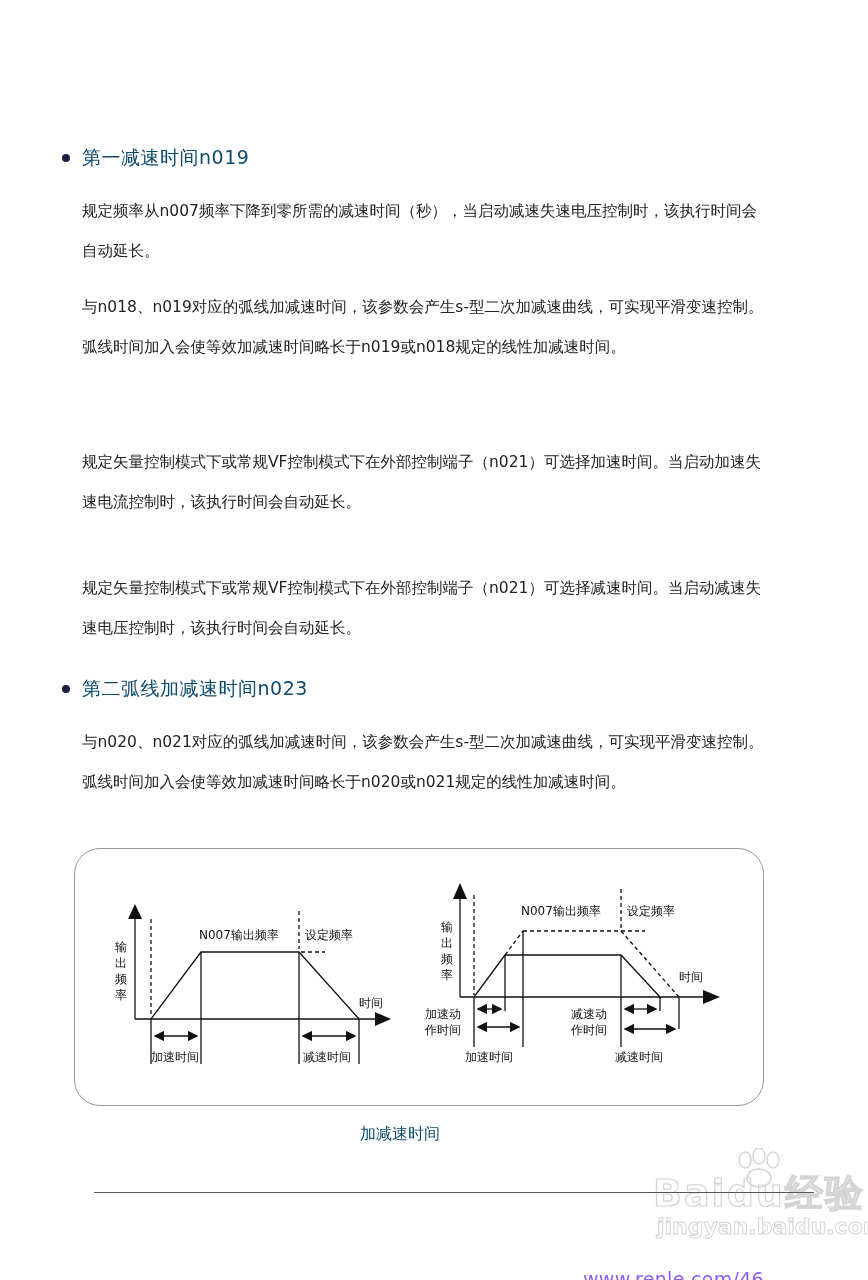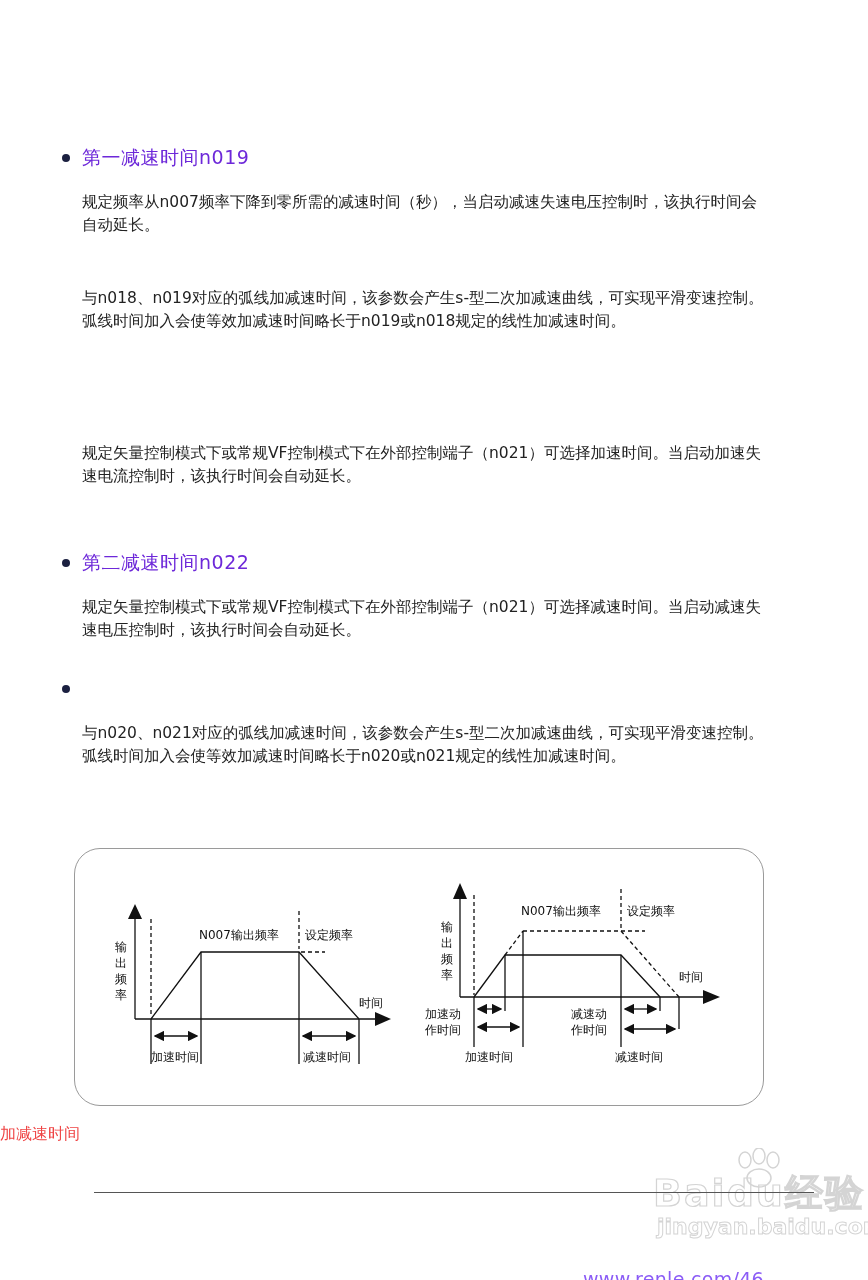--- a/index.html
+++ b/index.html
@@ -1,25 +1,25 @@
 <!DOCTYPE html>
 <html><head>
 <meta charset="utf-8">
 <style>
   html, body { margin: 0; padding: 0; background: #ffffff; }
   body { width: 868px; height: 1280px; position: relative; overflow: hidden;
          font-family: "DejaVu Sans", "Liberation Sans", sans-serif; color: #1a1a1a; }
   .section { position: absolute; left: 62px; width: 720px; }
-  .heading { display: flex; align-items: center; font-size: 19px; color: #6d28d9; letter-spacing: 0.5px; height: 28px; }
+  .heading { display: flex; align-items: center; font-size: 19px; color: #0c4a6e; letter-spacing: 0.5px; height: 28px; }
   .bullet { width: 8px; height: 8px; border-radius: 50%; background: #1b2040; margin-right: 12px; flex: 0 0 auto; }
-  .para { margin-left: 20px; margin-top: 19px; font-size: 15.5px; line-height: 23px; color: #222; width: 690px; }
+  .para { margin-left: 20px; margin-top: 19px; font-size: 15.5px; line-height: 40px; color: #222; width: 690px; }
   .figure-box { position: absolute; left: 74px; top: 848px; width: 690px; height: 258px;
                 border: 1.5px solid #9a9a9a; border-radius: 26px; box-sizing: border-box; }
   .figure-box svg { position: absolute; left: 0; top: 0; }
-  .caption { position: absolute; left: 0; width: 800px; top: 1124px; text-align: left; font-size: 16px; color: #ef4444; }
+  .caption { position: absolute; left: 0; width: 800px; top: 1124px; text-align: center; font-size: 16px; color: #0c4a6e; }
   .footer-rule { position: absolute; left: 94px; top: 1192px; width: 720px; height: 1px; background: #555; }
   .footer-url { position: absolute; right: 104px; top: 1268px; font-size: 19px; color: #8b5cf6; letter-spacing: 0.3px; }
   .watermark { position: absolute; left: 645px; top: 1148px; width: 250px; height: 100px; color: #e2e2e2; }
   .wm-main { position: absolute; left: 8px; top: 20px; font-size: 38px; font-weight: bold; color: transparent;
              -webkit-text-stroke: 1.2px #d4d4d4; letter-spacing: 2px; }
   .wm-sub { position: absolute; left: 12px; top: 66px; font-size: 22px; font-weight: bold; color: transparent;
             -webkit-text-stroke: 1px #d4d4d4; }
   .wm-paw { position: absolute; left: 86px; top: 0; }
   .dlabel { font-family: "DejaVu Sans", sans-serif; font-size: 12px; fill: #111; }
 </style>
@@ -36,30 +36,27 @@
 
 <div class="section" style="top:268px;">
   <div class="para">与n018、n019对应的弧线加减速时间，该参数会产生s-型二次加减速曲线，可实现平滑变速控制。弧线时间加入会使等效加减速时间略长于n019或n018规定的线性加减速时间。</div>
 </div>
 
 <div class="section" style="top:423px;">
   <div class="para">规定矢量控制模式下或常规VF控制模式下在外部控制端子（n021）可选择加速时间。当启动加速失速电流控制时，该执行时间会自动延长。</div>
 </div>
 
 <div class="section" style="top:549px;">
-  <div class="heading">
-    <span class="bullet"></span>
-    <span>第二减速时间n022</span>
-  </div>
   <div class="para">规定矢量控制模式下或常规VF控制模式下在外部控制端子（n021）可选择减速时间。当启动减速失速电压控制时，该执行时间会自动延长。</div>
 </div>
 
 <div class="section" style="top:675px;">
   <div class="heading">
     <span class="bullet"></span>
+    <span>第二弧线加减速时间n023</span>
   </div>
   <div class="para">与n020、n021对应的弧线加减速时间，该参数会产生s-型二次加减速曲线，可实现平滑变速控制。弧线时间加入会使等效加减速时间略长于n020或n021规定的线性加减速时间。</div>
 </div>
 
 <div class="figure-box">
   <svg width="690" height="258" viewBox="0 0 690 258">
     <defs>
       <marker id="arr" markerWidth="8" markerHeight="8" refX="7" refY="4" orient="auto">
         <path d="M0,0 L8,4 L0,8 Z" fill="#111"></path>
       </marker>

